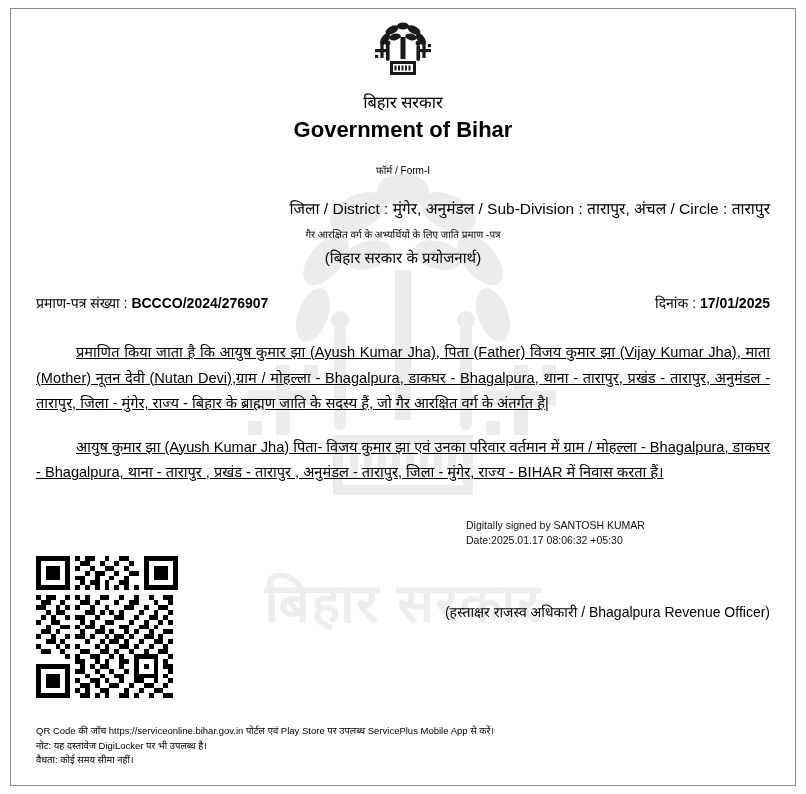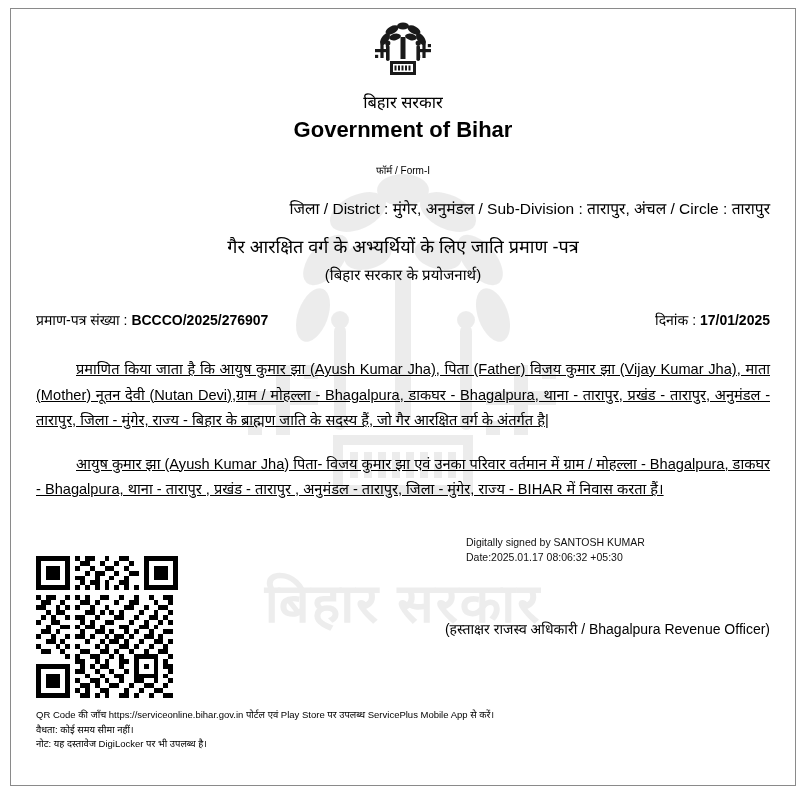--- a/index.html
+++ b/index.html
@@ -90,22 +90,22 @@
   }
 
   .district-line {
     text-align: right;
     font-size: 15.5px;
     margin-top: 20px;
   }
 
   .t-caste {
     text-align: center;
-    font-size: 18px;
-    margin-top: 15px;
+    font-size: 10px;
+    margin-top: 8px;
   }
   .t-purpose {
     text-align: center;
     font-size: 15px;
     font-weight: normal;
     margin-top: 6px;
   }
 
   .meta-row {
     display: flex;
@@ -162,21 +162,21 @@
     width: 142px;
     height: 142px;
     background: #fff;
     position: relative;
   }
   .qr svg { display:block; }
 
   .bottom-notes {
     position: absolute;
     left: 36px;
-    bottom: 42px;
+    bottom: 26px;
     z-index: 4;
     font-size: 9.5px;
     line-height: 1.55;
     color: #000;
   }
 </style>
 </head>
 <body>
 
 <div class="page">
@@ -279,21 +279,21 @@
     <div class="c t-gov">Government of Bihar</div>
     <div class="c t-form">फॉर्म / Form-I</div>
 
     <div class="district-line">जिला / District : मुंगेर, अनुमंडल / Sub-Division : तारापुर, अंचल / Circle : तारापुर</div>
 
     <div class="t-caste">गैर आरक्षित वर्ग के अभ्यर्थियों के लिए जाति प्रमाण -पत्र</div>
     <div class="t-purpose">(बिहार सरकार के प्रयोजनार्थ)</div>
 
     <div class="meta-row">
       <div>
-        <span>प्रमाण-पत्र संख्या : </span><b>BCCCO/2025/276907</b>
+        <span>प्रमाण-पत्र संख्या : </span><b>BCCCO/2024/276907</b>
       </div>
       <div>
         <span>दिनांक : </span><b>17/01/2025</b>
       </div>
     </div>
 
     <div class="body-para">प्रमाणित किया जाता है कि आयुष कुमार झा (Ayush Kumar Jha), पिता (Father) विजय कुमार झा (Vijay Kumar Jha), माता (Mother) नूतन देवी (Nutan Devi),ग्राम / मोहल्ला - Bhagalpura, डाकघर - Bhagalpura, थाना - तारापुर, प्रखंड - तारापुर, अनुमंडल - तारापुर, जिला - मुंगेर, राज्य - बिहार के ब्राह्मण जाति के सदस्य हैं, जो गैर आरक्षित वर्ग के अंतर्गत है|</div>
     <div class="body-para second">आयुष कुमार झा (Ayush Kumar Jha) पिता- विजय कुमार झा एवं उनका परिवार वर्तमान में ग्राम / मोहल्ला - Bhagalpura, डाकघर - Bhagalpura, थाना - तारापुर , प्रखंड - तारापुर , अनुमंडल - तारापुर, जिला - मुंगेर, राज्य - BIHAR में निवास करता हैं।</div>
 
     <div class="sign-block">
@@ -539,17 +539,17 @@
           <rect x="20" y="28" width="1" height="1"></rect>
             <rect x="23" y="28" width="1" height="1"></rect>
           <rect x="26" y="28" width="2" height="1"></rect>
         </g>
       </svg>
     </div>
   </div>
 
   <div class="bottom-notes">
     <div>QR Code की जाँच https://serviceonline.bihar.gov.in पोर्टल एवं Play Store पर उपलब्ध ServicePlus Mobile App से करें।</div>
+    <div>नोट: यह दस्तावेज DigiLocker पर भी उपलब्ध है।</div>
     <div>वैधता: कोई समय सीमा नहीं।</div>
-    <div>नोट: यह दस्तावेज DigiLocker पर भी उपलब्ध है।</div>
   </div>
 
 </div>
 
 </body></html>

